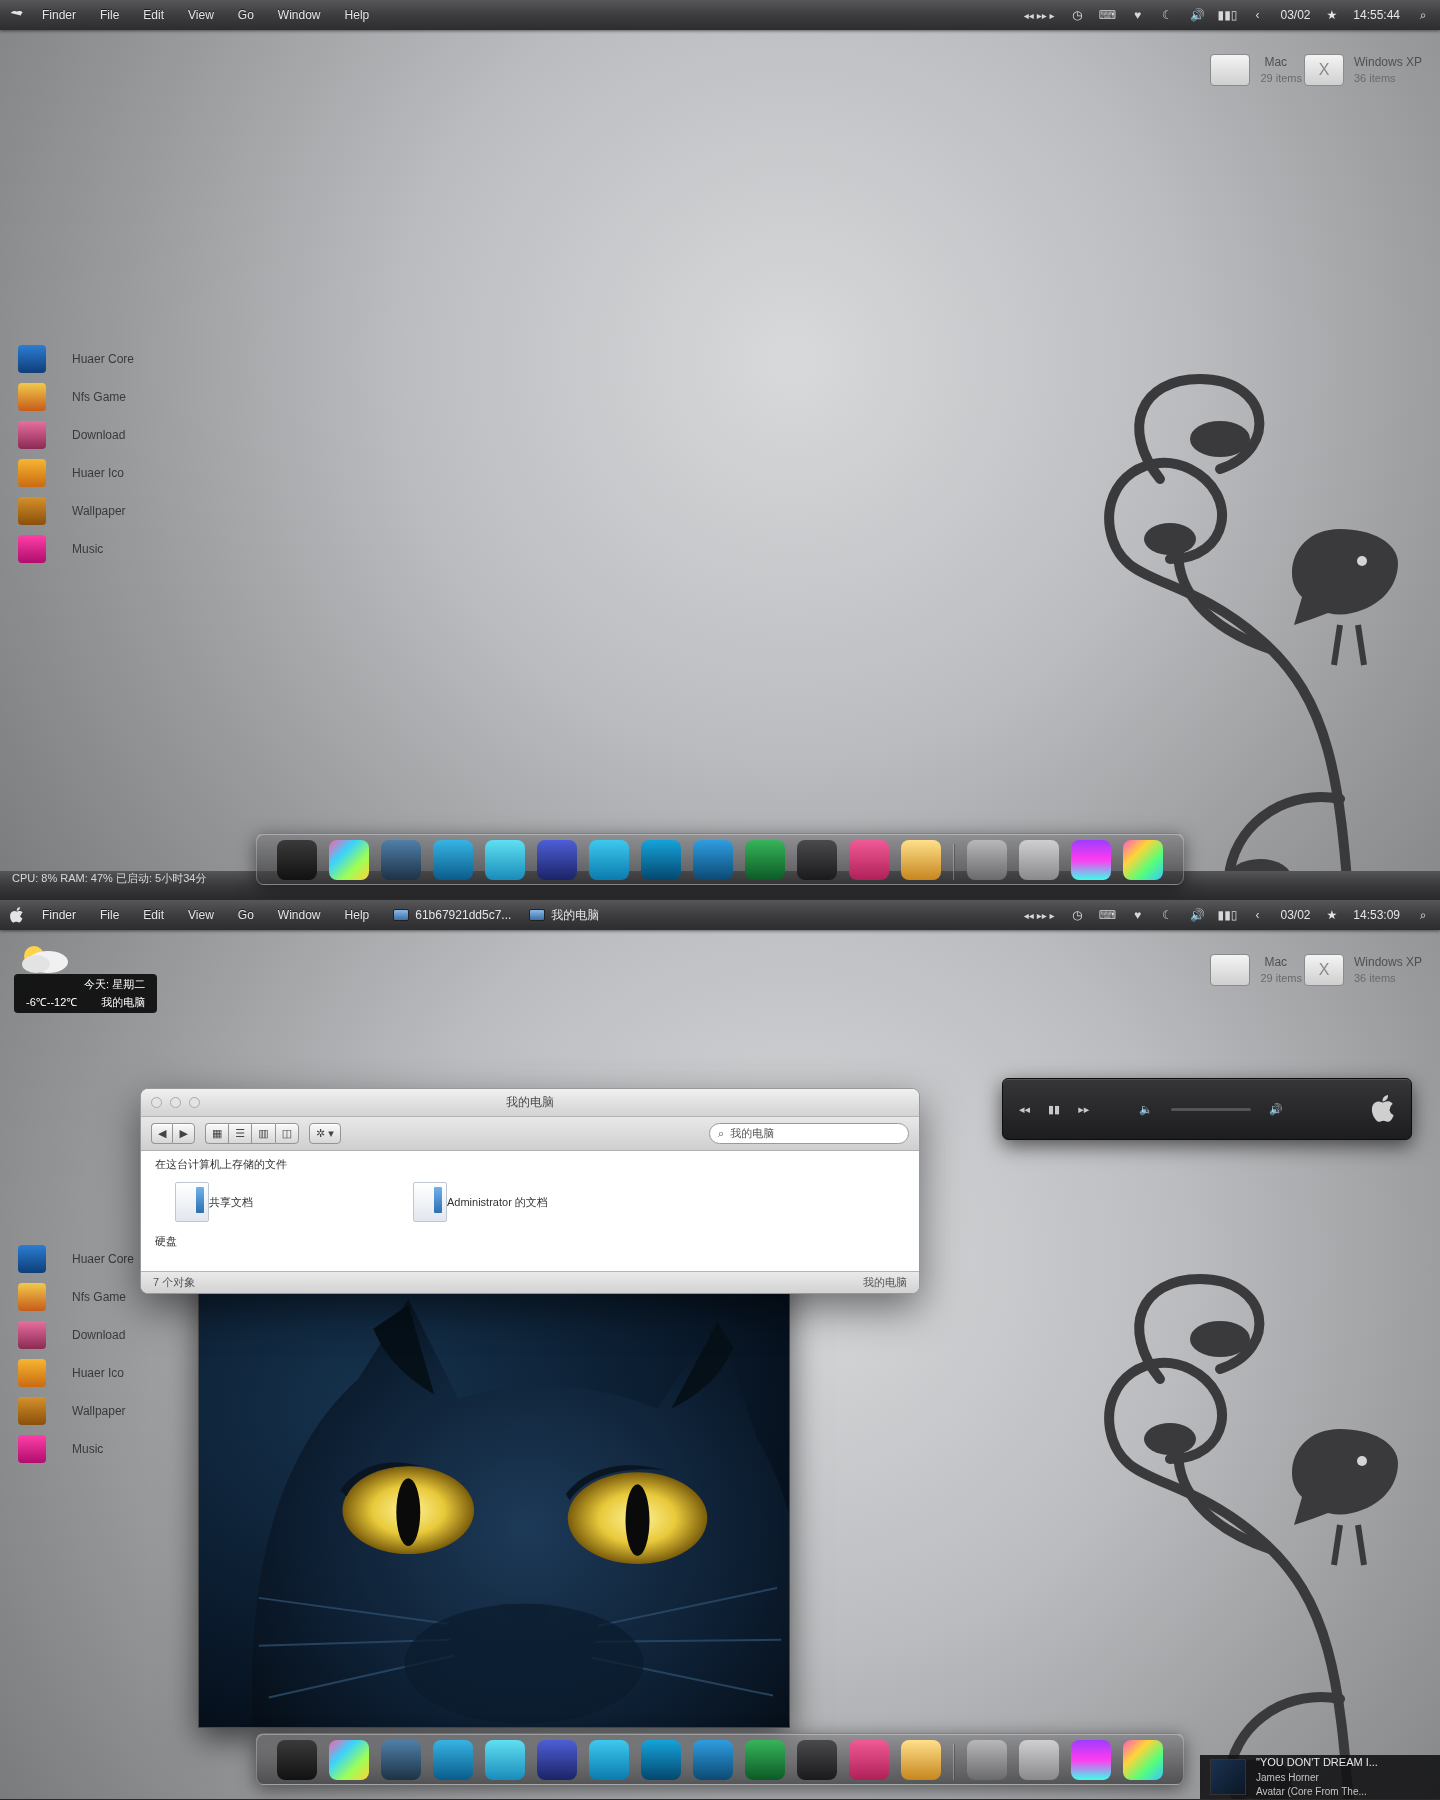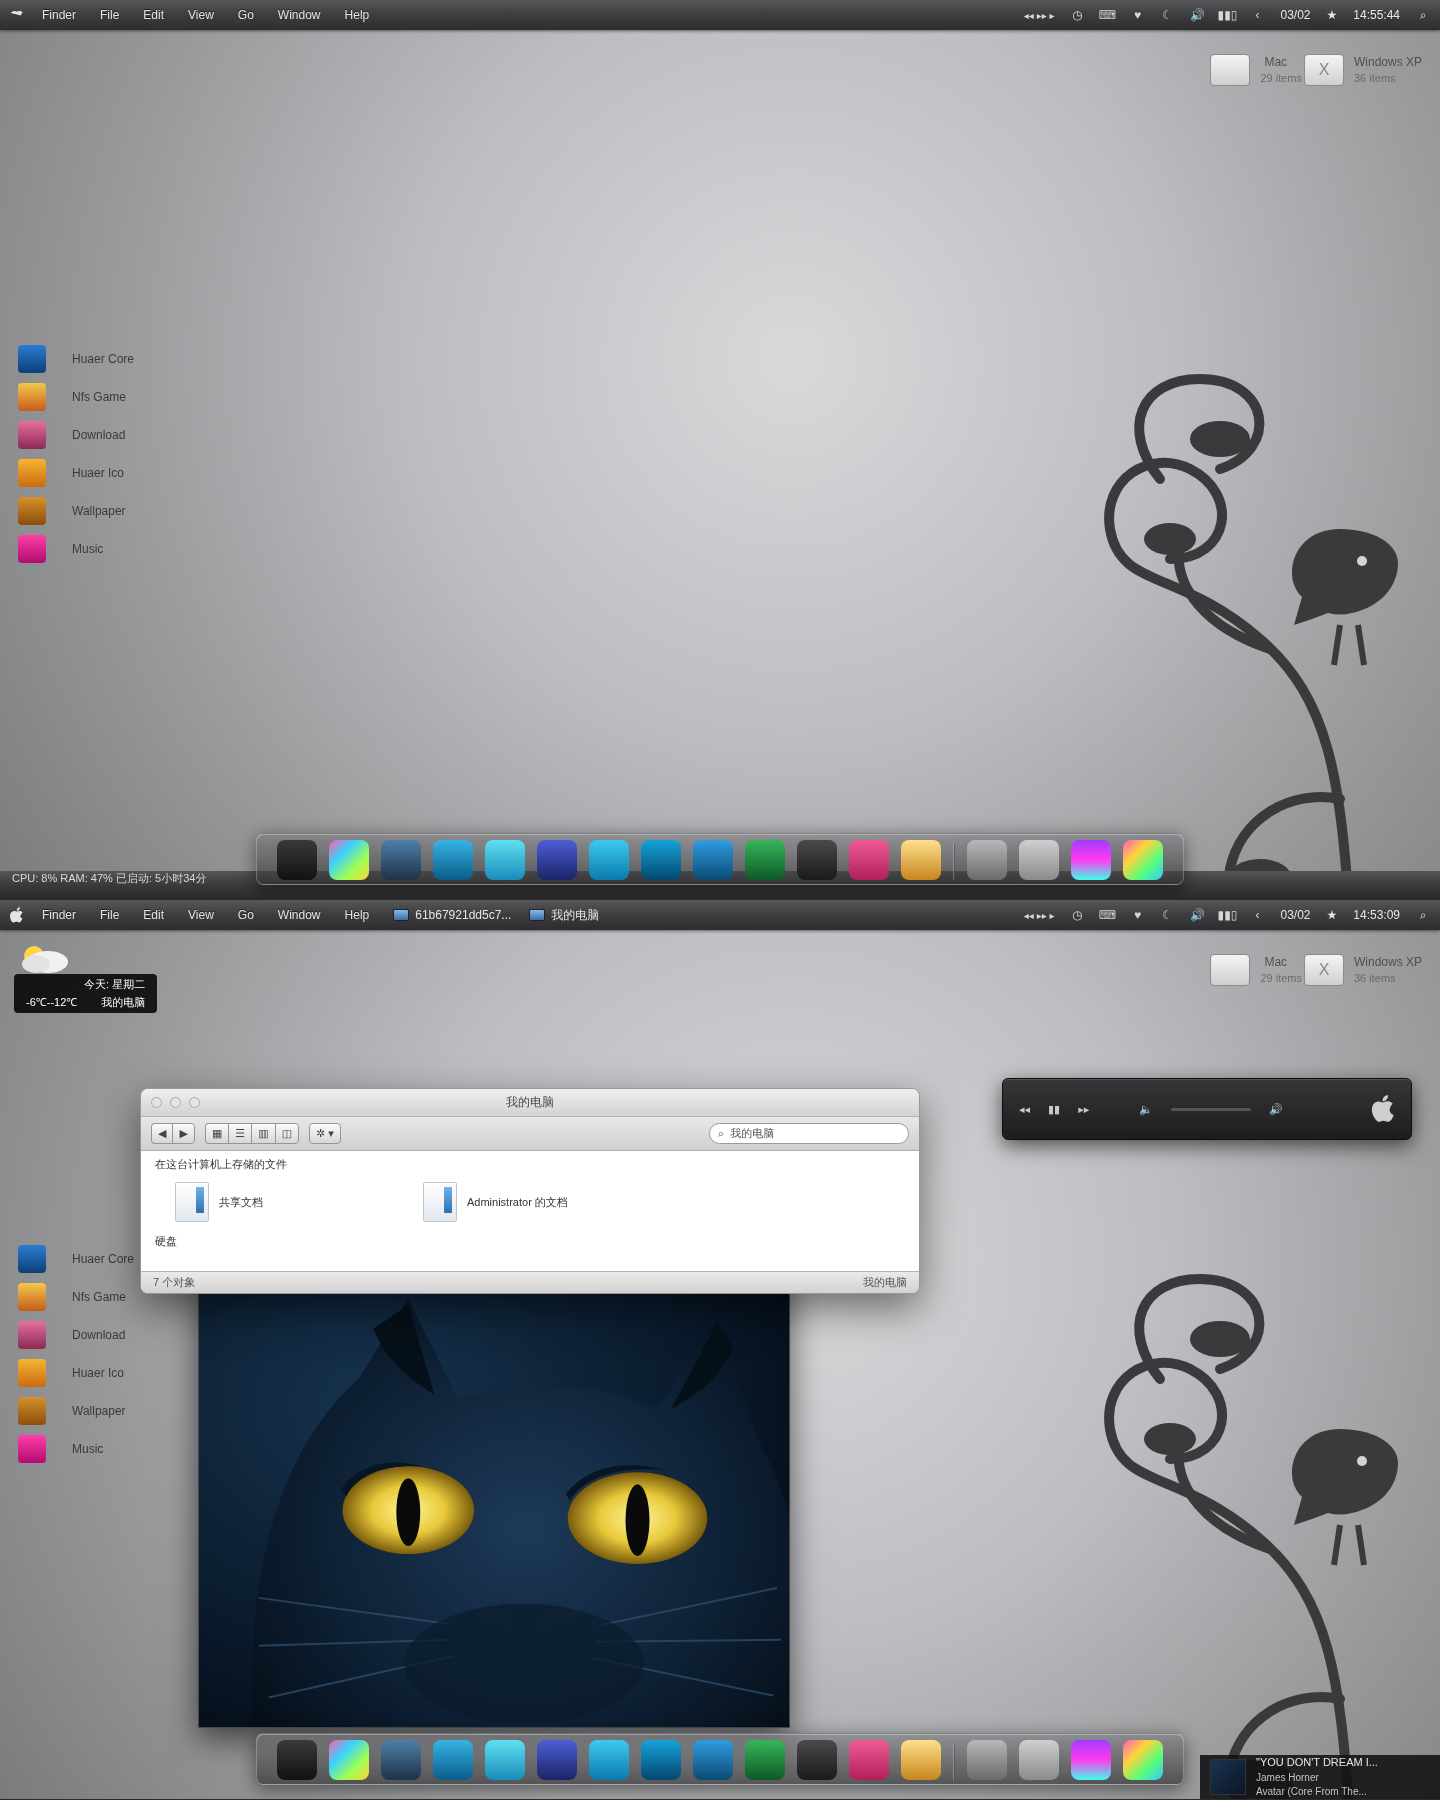--- a/index.html
+++ b/index.html
@@ -45,21 +45,21 @@
 .tseg .tbtn:first-child{border-radius:4px 0 0 4px}
 .tseg .tbtn:last-child{border-radius:0 4px 4px 0;border-right:1px solid #959595}
 .searchbox{margin-left:auto;width:200px;height:21px;background:#fff;border:1px solid #9a9a9a;border-radius:11px;display:flex;align-items:center;padding:0 8px;gap:6px;font-size:11px;color:#555}
 .finder .body{display:flex;height:120px;background:#fff}
 .finder .sidebar{width:120px;background:#f1f2f4;border-right:1px solid #c3c3c3;font-size:11px;color:#3a3a3a}
 .finder .sidebar .srow{display:flex;align-items:center;gap:6px;padding:4px 8px;cursor:pointer}
 .finder .sidebar .srow .sic{width:14px;height:12px;background:#c5c7ca;border:1px solid #9fa2a6;border-radius:2px}
 .finder .content{flex:1;padding:6px 14px;font-size:11px;color:#333;position:relative}
 .finder .section-title{font-weight:500;margin-bottom:6px}
 .finder .folders{display:flex;gap:160px;padding:4px 0 12px 20px}
-.finder .folder{display:flex;align-items:center;gap:10px;cursor:pointer}
+.finder .folder{display:flex;align-items:center;cursor:pointer}
 .finder .folder .ficon{width:34px;height:40px;background:linear-gradient(#fff,#e2e7ef);border:1px solid #bfc6d0;border-radius:2px;position:relative}
 .finder .folder .ficon::after{content:"";position:absolute;right:4px;top:4px;width:8px;height:26px;background:linear-gradient(#6fb2ec,#2d6fb0);border-radius:1px}
 .finder .statusbar{height:22px;background:linear-gradient(#eaeaea,#d2d2d2);border-top:1px solid #b4b4b4;display:flex;align-items:center;padding:0 12px;font-size:11px;color:#555;justify-content:space-between}
 
 .mediabar{position:absolute;top:178px;right:28px;width:410px;height:62px;background:linear-gradient(#363638,#1d1d1f);border:1px solid #0d0d0d;border-radius:6px;box-shadow:0 6px 20px rgba(0,0,0,.6),inset 0 1px 0 rgba(255,255,255,.15);display:flex;align-items:center;padding:0 16px;gap:18px;color:#c8c8c8;font-size:11px;z-index:35}
 .mediabar .apple{margin-left:auto;width:24px;height:28px}
 
 .viewer{position:absolute;left:198px;top:368px;width:592px;height:460px;background:#0a1824;border:1px solid #4a4a4a;box-shadow:0 10px 30px rgba(0,0,0,.6);z-index:30}
 .viewer .cat{position:absolute;inset:0}
 

